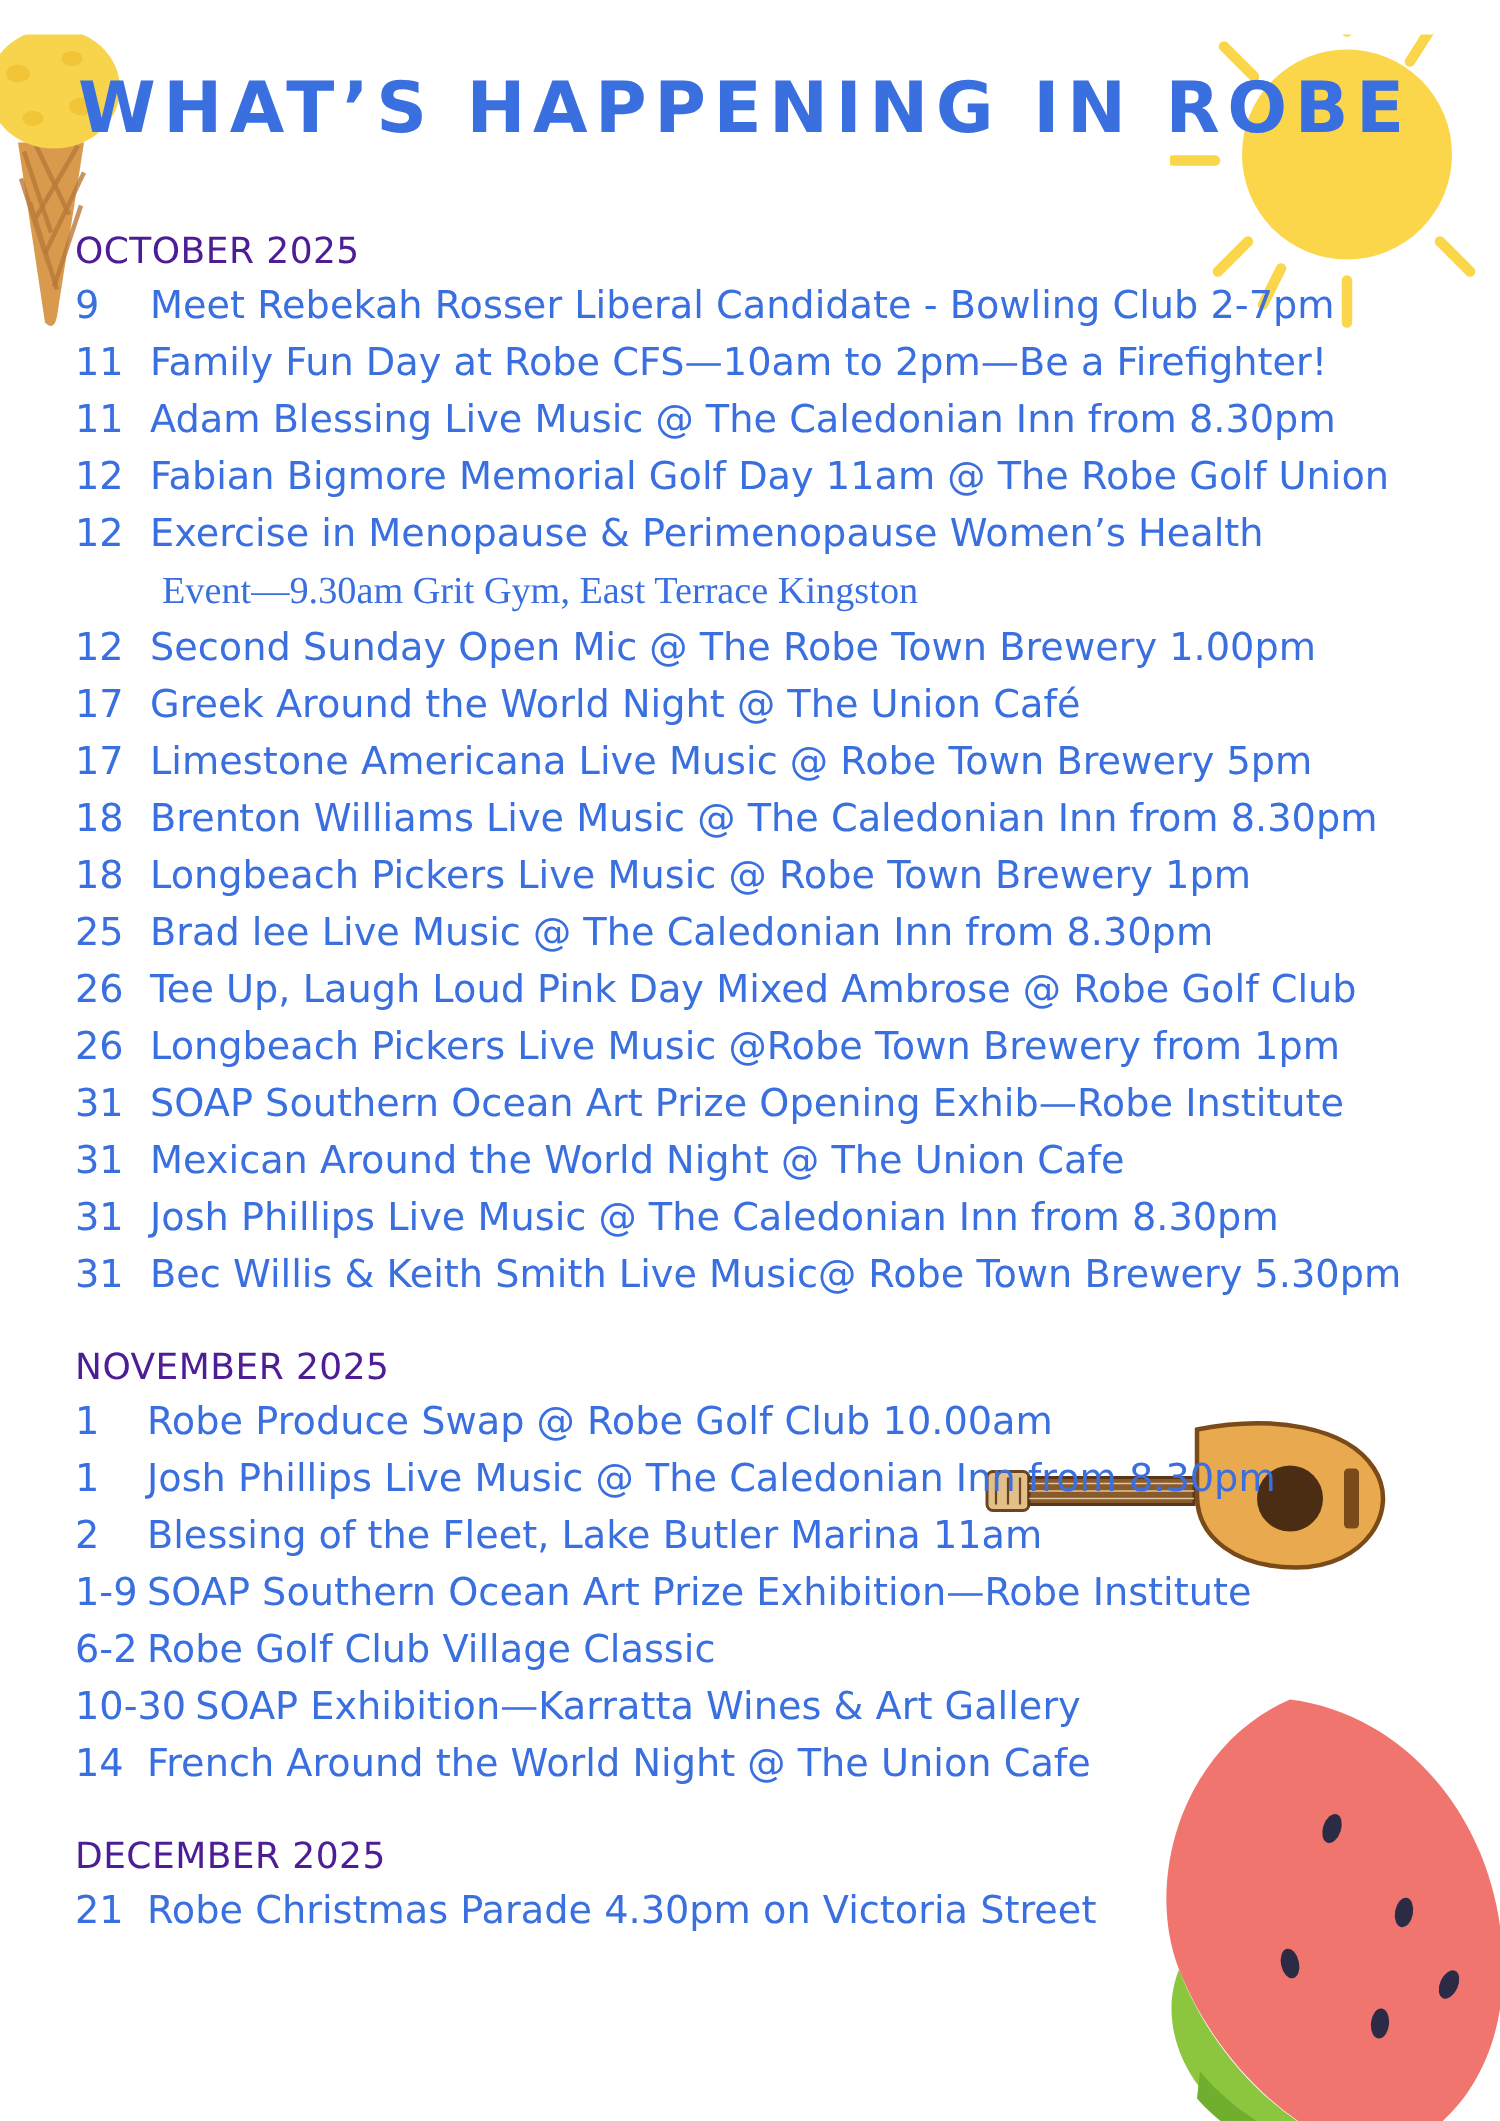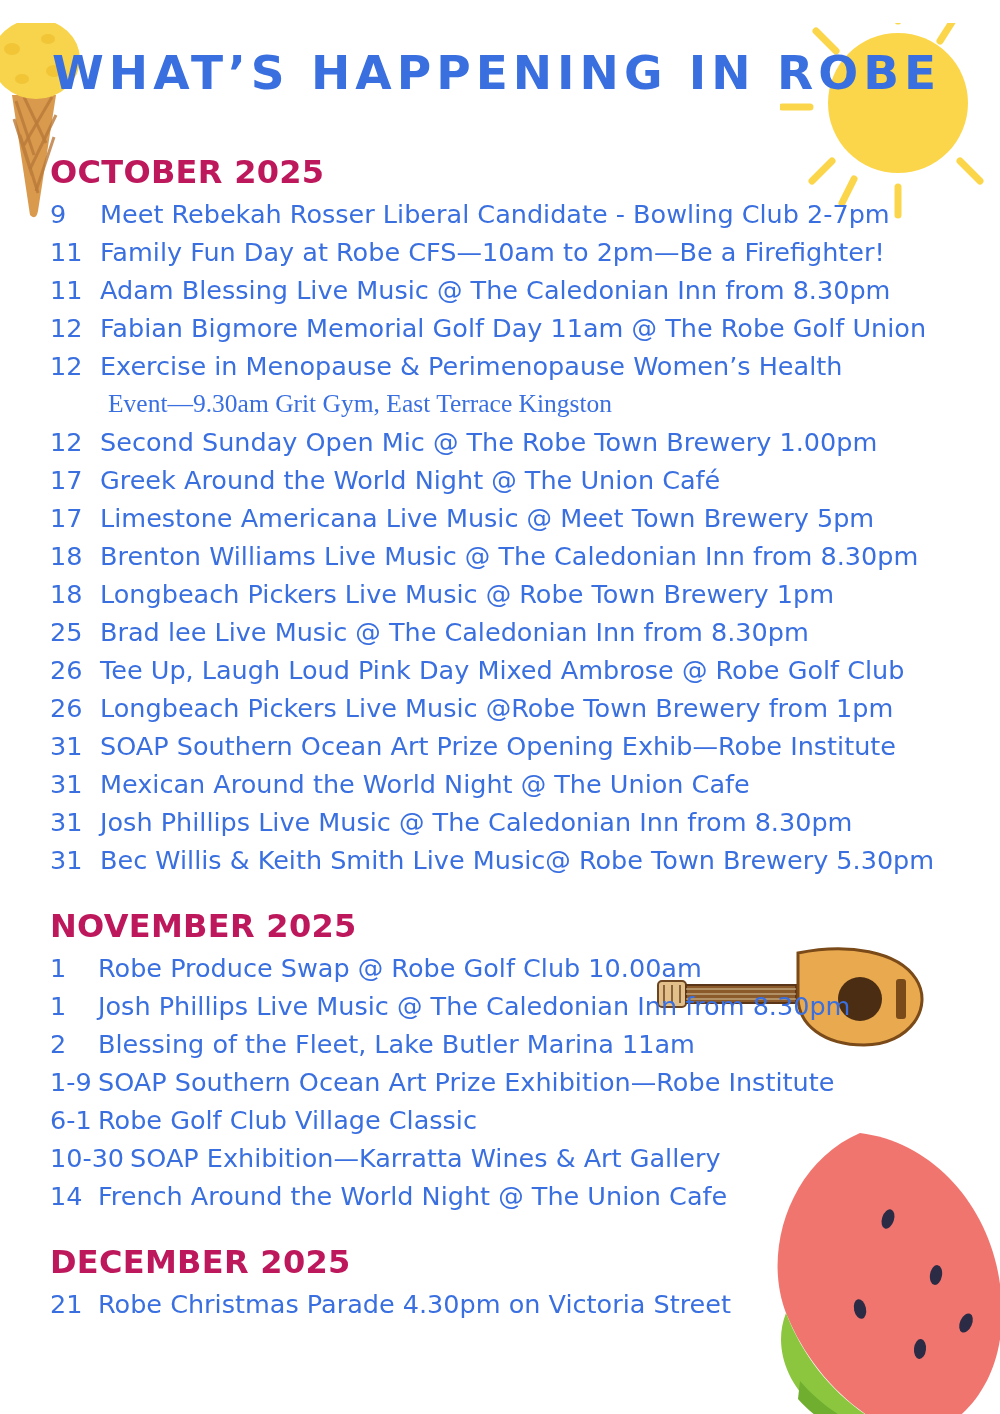--- a/index.html
+++ b/index.html
@@ -67,23 +67,23 @@
   }
 
   
   .content {
     position: absolute;
     left: 50px;
     top: 130px;
     width: 930px;
   }
   .month-heading {
-    color: #be185d;
-    font-size: 32px;
-    font-weight: bold;
+    color: #4c1d95;
+    font-size: 24px;
+    font-weight: normal;
     margin: 0 0 4px 0;
     letter-spacing: 0.3px;
   }
   .month-block {
     margin-bottom: 28px;
   }
   .event-row {
     display: flex;
     align-items: flex-start;
     color: #3a6fe0;
@@ -207,21 +207,21 @@
       <div class="event-row">
         <span class="event-day">12</span>
         <span class="event-text">Second Sunday Open Mic @ The Robe Town Brewery 1.00pm</span>
       </div>
       <div class="event-row">
         <span class="event-day">17</span>
         <span class="event-text">Greek Around the World Night @ The Union Café</span>
       </div>
       <div class="event-row">
         <span class="event-day">17</span>
-        <span class="event-text">Limestone Americana Live Music @ Meet Town Brewery 5pm</span>
+        <span class="event-text">Limestone Americana Live Music @ Robe Town Brewery 5pm</span>
       </div>
       <div class="event-row">
         <span class="event-day">18</span>
         <span class="event-text">Brenton Williams Live Music @ The Caledonian Inn from 8.30pm</span>
       </div>
       <div class="event-row">
         <span class="event-day">18</span>
         <span class="event-text">Longbeach Pickers Live Music @ Robe Town Brewery 1pm</span>
       </div>
       <div class="event-row">
@@ -267,21 +267,21 @@
       </div>
       <div class="event-row">
         <span class="event-day">2</span>
         <span class="event-text">Blessing of the Fleet, Lake Butler Marina 11am</span>
       </div>
       <div class="event-row">
         <span class="event-day wide">1-9</span>
         <span class="event-text">SOAP Southern Ocean Art Prize Exhibition—Robe Institute</span>
       </div>
       <div class="event-row">
-        <span class="event-day wide">6-1</span>
+        <span class="event-day wide">6-2</span>
         <span class="event-text">Robe Golf Club Village Classic</span>
       </div>
       <div class="event-row">
         <span class="event-day wide">10-30</span>
         <span class="event-text">SOAP Exhibition—Karratta Wines &amp; Art Gallery</span>
       </div>
       <div class="event-row">
         <span class="event-day wide">14</span>
         <span class="event-text">French Around the World Night @ The Union Cafe</span>
       </div>

